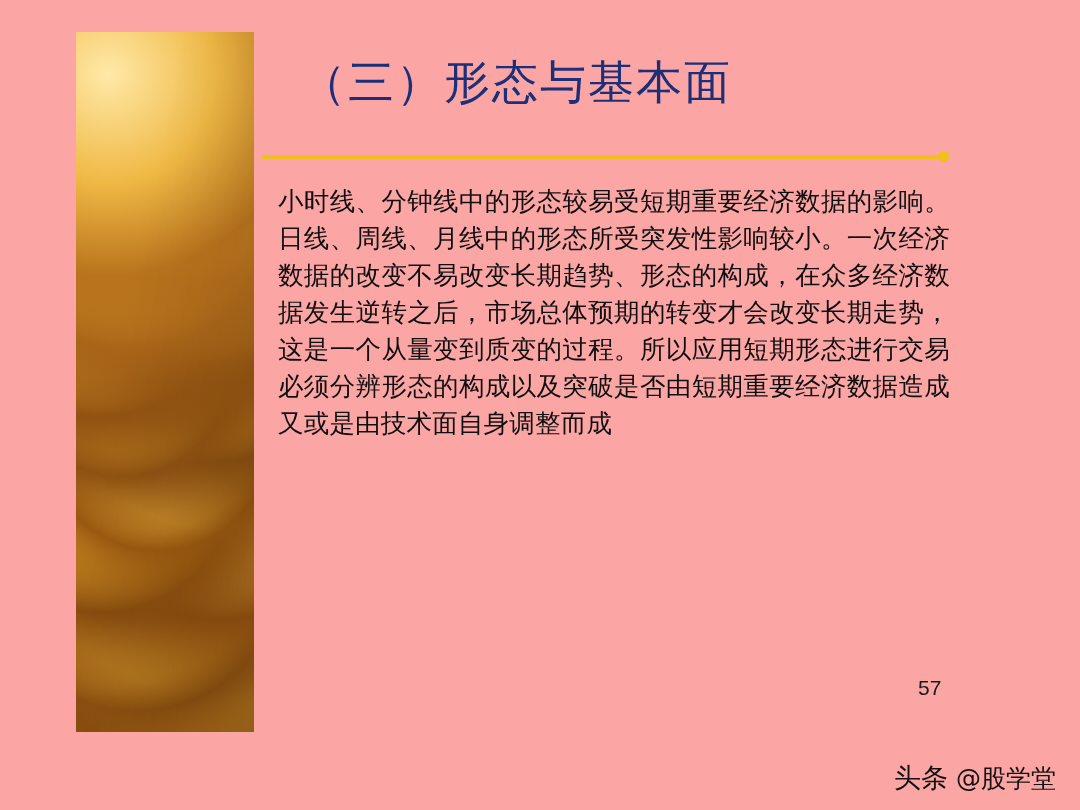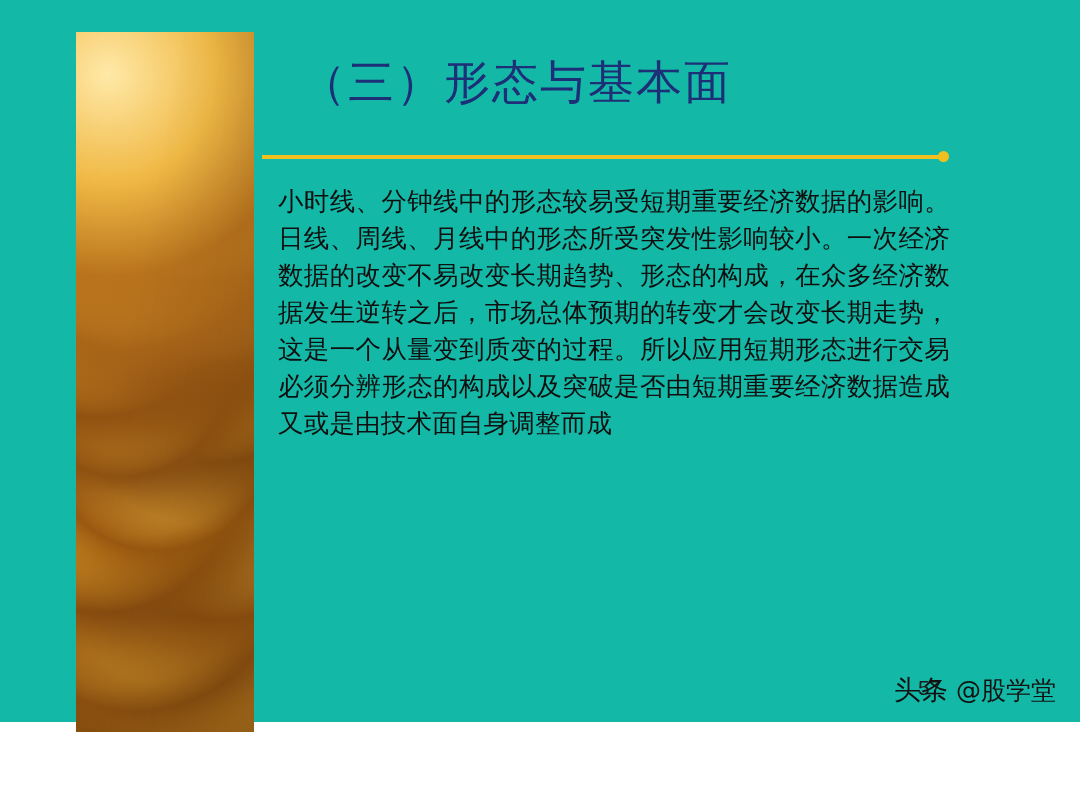--- a/index.html
+++ b/index.html
@@ -14,22 +14,22 @@
     font-family: "Liberation Sans", sans-serif;
     overflow: hidden;
   }
 
   
   .slide {
     position: absolute;
     left: 0;
     top: 0;
     width: 1080px;
-    height: 722px;
-    background: #14b8a6;
+    height: 810px;
+    background: #fca5a5;
   }
 
   
   .coin-strip {
     position: absolute;
     left: 76px;
     top: 32px;
     width: 178px;
     height: 700px;
     overflow: hidden;

